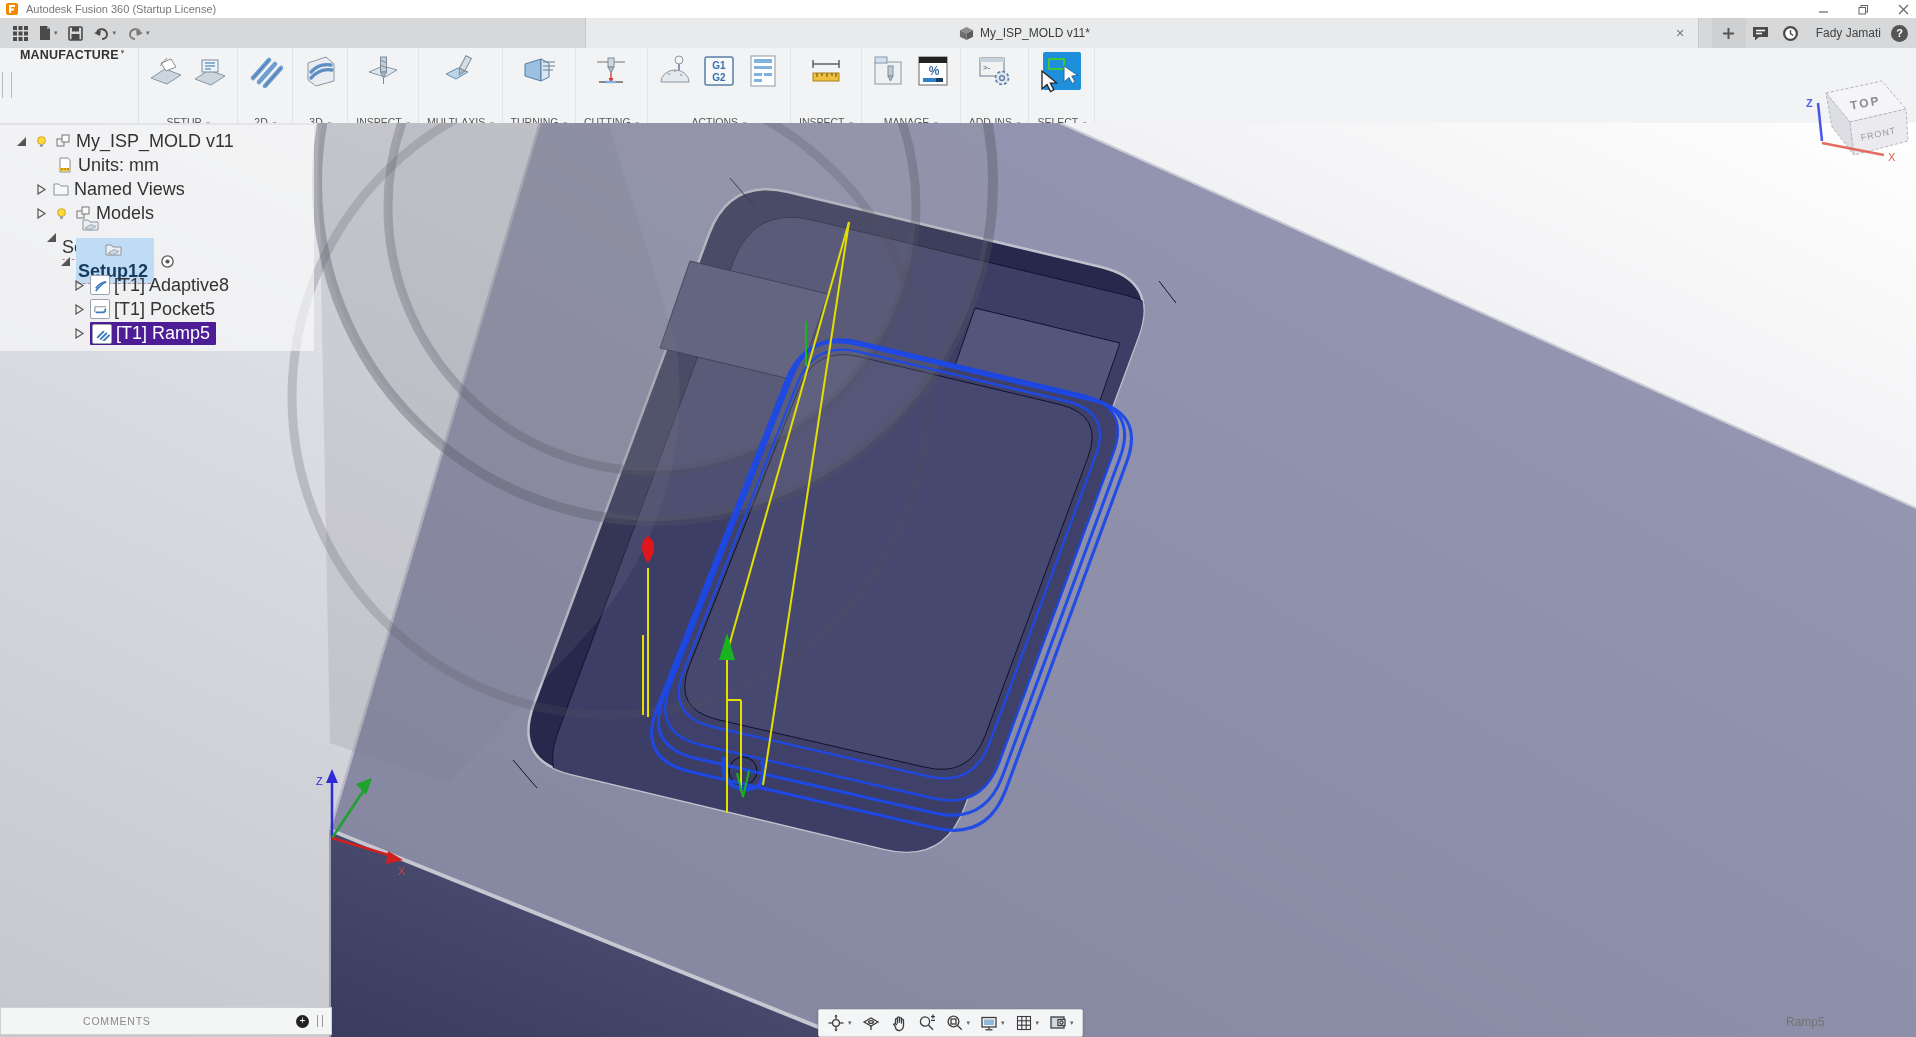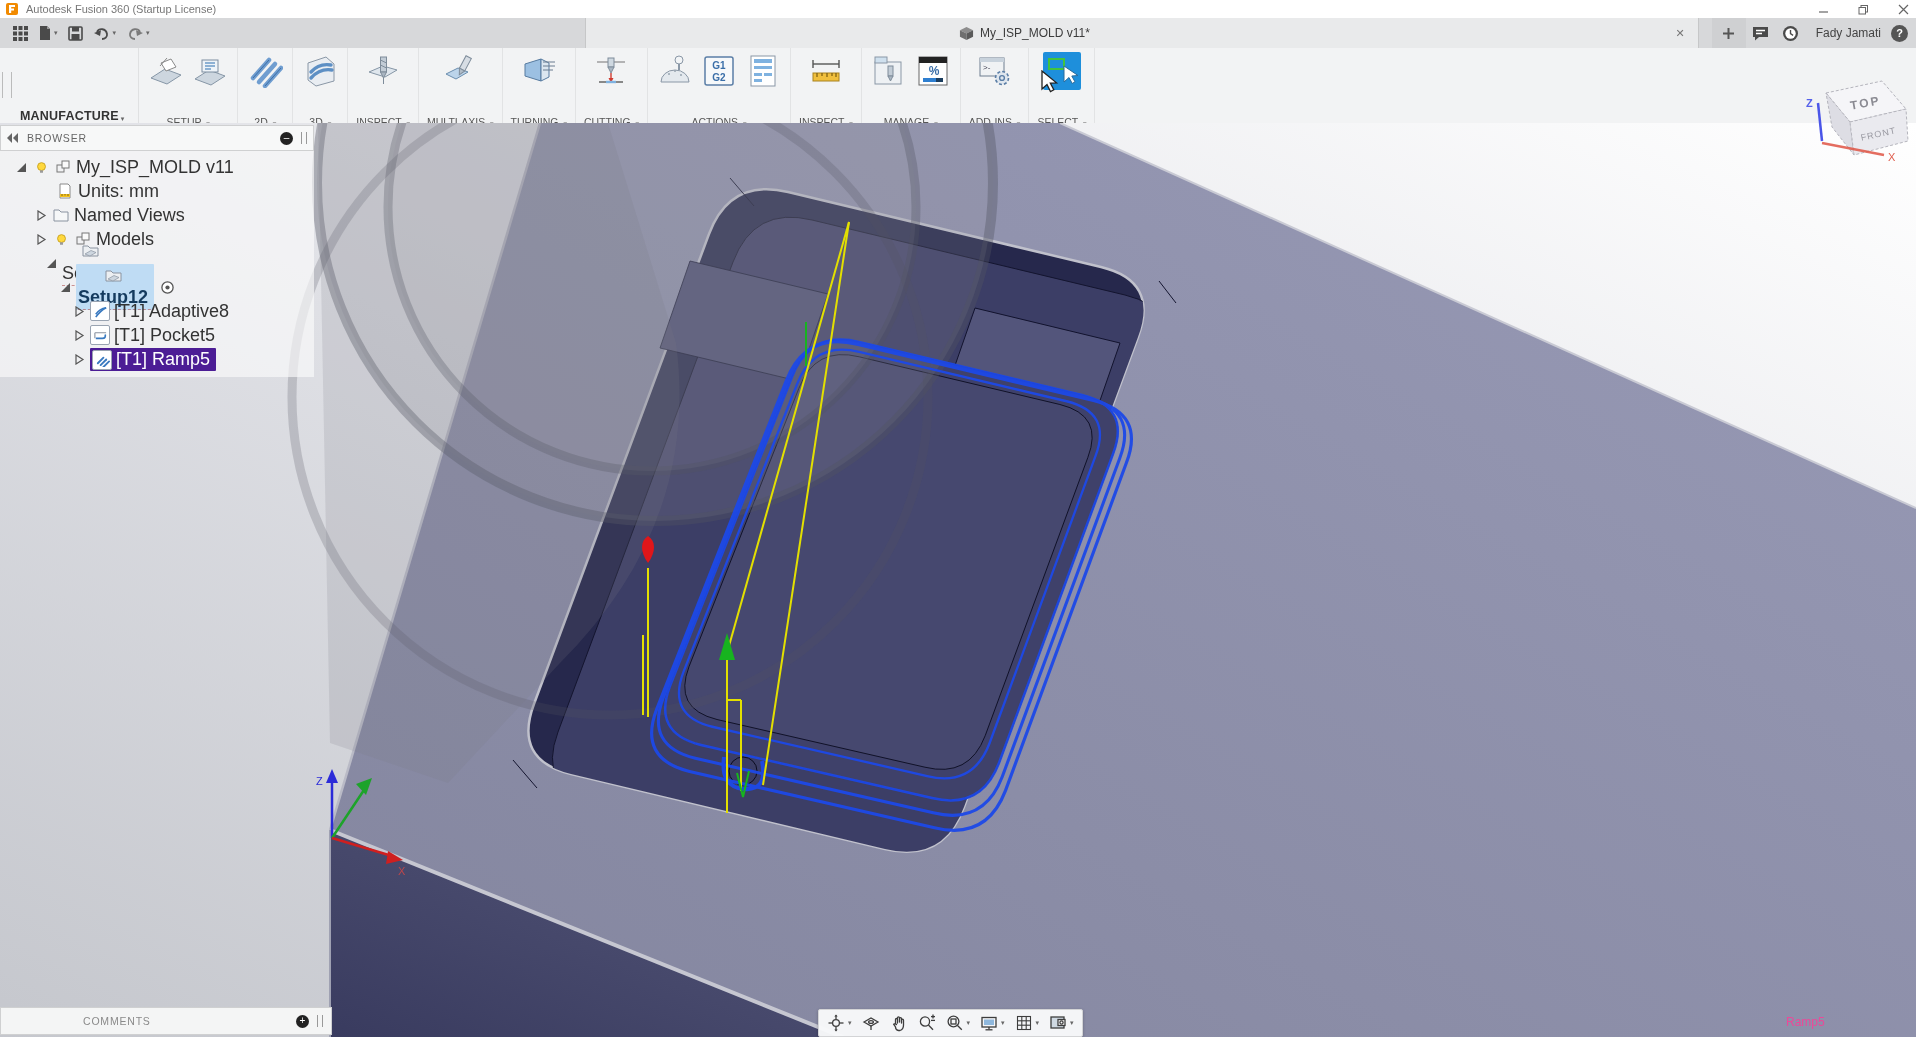--- a/index.html
+++ b/index.html
@@ -26,21 +26,21 @@
   .tab-extras{position:absolute;right:0;top:0;height:30px;display:flex;align-items:center;}
   .newtab{width:34px;height:30px;background:#cfd0d2;display:flex;align-items:center;justify-content:center;}
   .tb-ic{width:30px;height:30px;display:flex;align-items:center;justify-content:center;}
   .user-name{font-size:12px;color:#444;margin:0 10px;}
   .help-btn{width:17px;height:17px;border-radius:50%;background:#555;color:#fff;font-size:11px;font-weight:bold;
             display:flex;align-items:center;justify-content:center;margin-right:8px;}
   
   .ribbon{position:absolute;left:0;top:48px;width:1916px;height:75px;background:#f2f3f4;
           border-bottom:1px solid #c9cacc;display:flex;align-items:stretch;}
   .grip{width:8px;margin:24px 2px;border-left:1px solid #bbb;border-right:1px solid #bbb;height:26px;}
-  .wsp{display:flex;align-items:flex-end;padding:0 14px 0 6px;border-right:1px solid #e0e1e2;}
+  .wsp{display:flex;align-items:flex-start;padding:0 14px 0 6px;border-right:1px solid #e0e1e2;}
   .wsp-label{font-size:12.5px;font-weight:bold;color:#333;letter-spacing:.2px;}
   .rgroup{display:flex;flex-direction:column;align-items:center;justify-content:flex-start;
           padding:4px 8px 0 8px;border-right:1px solid #e2e3e4;gap:24px;}
   .ricons{display:flex;gap:6px;height:46px;align-items:center;}
   .ric{width:38px;height:38px;display:flex;align-items:center;justify-content:center;}
   .ric.sel-active{background:#1e8fdb;border-radius:2px;}
   .glabel{font-size:10.5px;color:#555;margin-top:2px;white-space:nowrap;}
   
   .canvas{position:absolute;left:0;top:123px;width:1916px;height:914px;overflow:hidden;}
   .scene{position:absolute;left:0;top:0;}
@@ -67,21 +67,21 @@
             display:flex;align-items:center;justify-content:center;line-height:1;}
   .vhandle{width:4px;height:12px;border-left:1px solid #999;border-right:1px solid #999;}
   
   .navbar{position:absolute;left:818px;top:886px;height:26px;background:rgba(248,249,250,0.97);
           border:1px solid #d3d4d6;border-radius:2px;box-shadow:0 1px 3px rgba(0,0,0,0.25);
           display:flex;align-items:center;padding:0 8px;gap:10px;}
   .nbtn{display:flex;align-items:center;gap:1px;}
   
   .viewcube{position:absolute;left:1766px;top:75px;width:150px;height:120px;z-index:30;}
   
-  .vstatus{position:absolute;left:1786px;top:892px;font-size:12px;color:#ec4899;}
+  .vstatus{position:absolute;left:1786px;top:892px;font-size:12px;color:#737373;}
   
   .cursor{position:absolute;left:1040px;top:70px;z-index:60;}
   svg text{font-family:"Liberation Sans",sans-serif;}
 </style>
 </head>
 <body>
 
 <div class="app">
 
   <div class="titlebar">
@@ -500,29 +500,20 @@
         <text x="316" y="662" font-size="11" fill="#2b2bd8">Z</text>
         <line x1="332" y1="715" x2="366" y2="664" stroke="#1da32a" stroke-width="2.5"></line>
         <polygon points="372,655 356,661 366,672" fill="#1da32a"></polygon>
         <line x1="332" y1="715" x2="392" y2="733" stroke="#cf1f1f" stroke-width="2.5"></line>
         <polygon points="403,737 388,728 386,741" fill="#cf1f1f"></polygon>
         <text x="398" y="752" font-size="11" fill="rgba(207,70,70,0.85)">X</text>
       </g>
     </svg>
 
     <div class="browser">
-      <div class="bheader">
-        <svg width="12" height="10" viewBox="0 0 12 10">
-          <polygon points="5,0 5,10 0,5" fill="#666"></polygon>
-            <polygon points="11,0 11,10 6,5" fill="#666"></polygon>
-          </svg>
-        <span class="bheader-label">BROWSER</span>
-        <span class="blackdot">–</span>
-        <span class="vhandle"></span>
-      </div>
       <div class="btree">
 
         <div class="trow" style="padding-left:14px">
           <span class="arrow">
             <svg width="11" height="11" viewBox="0 0 11 11">
                 <polygon points="1,10 10,10 10,1" fill="#555"></polygon>
               </svg>
             </span>
           <span class="ticon">
             <svg width="15" height="15" viewBox="0 0 16 16">

